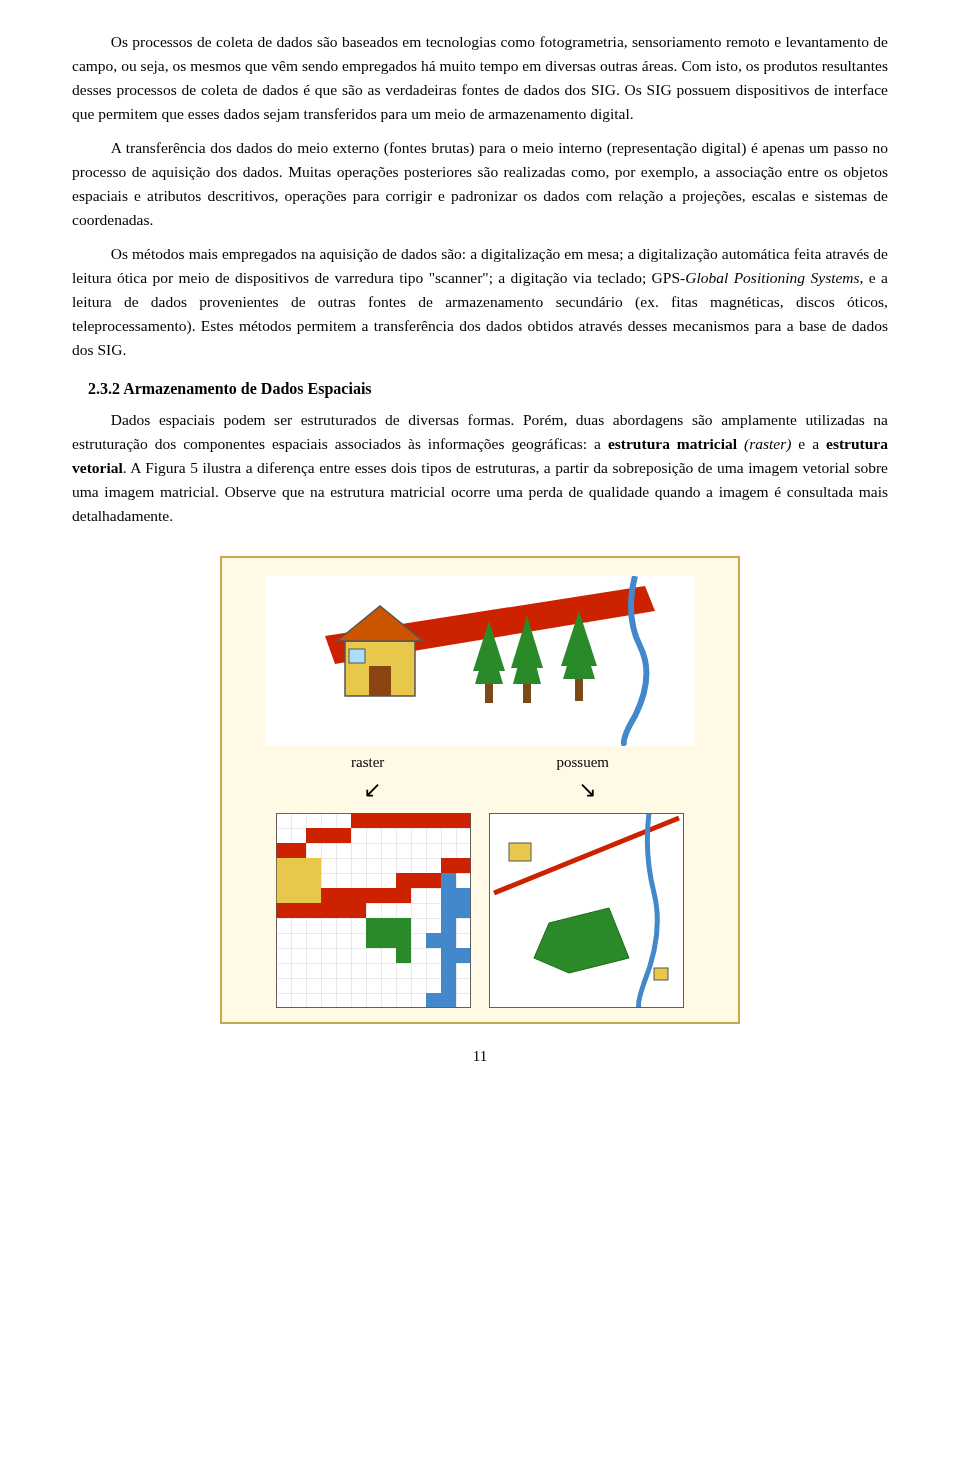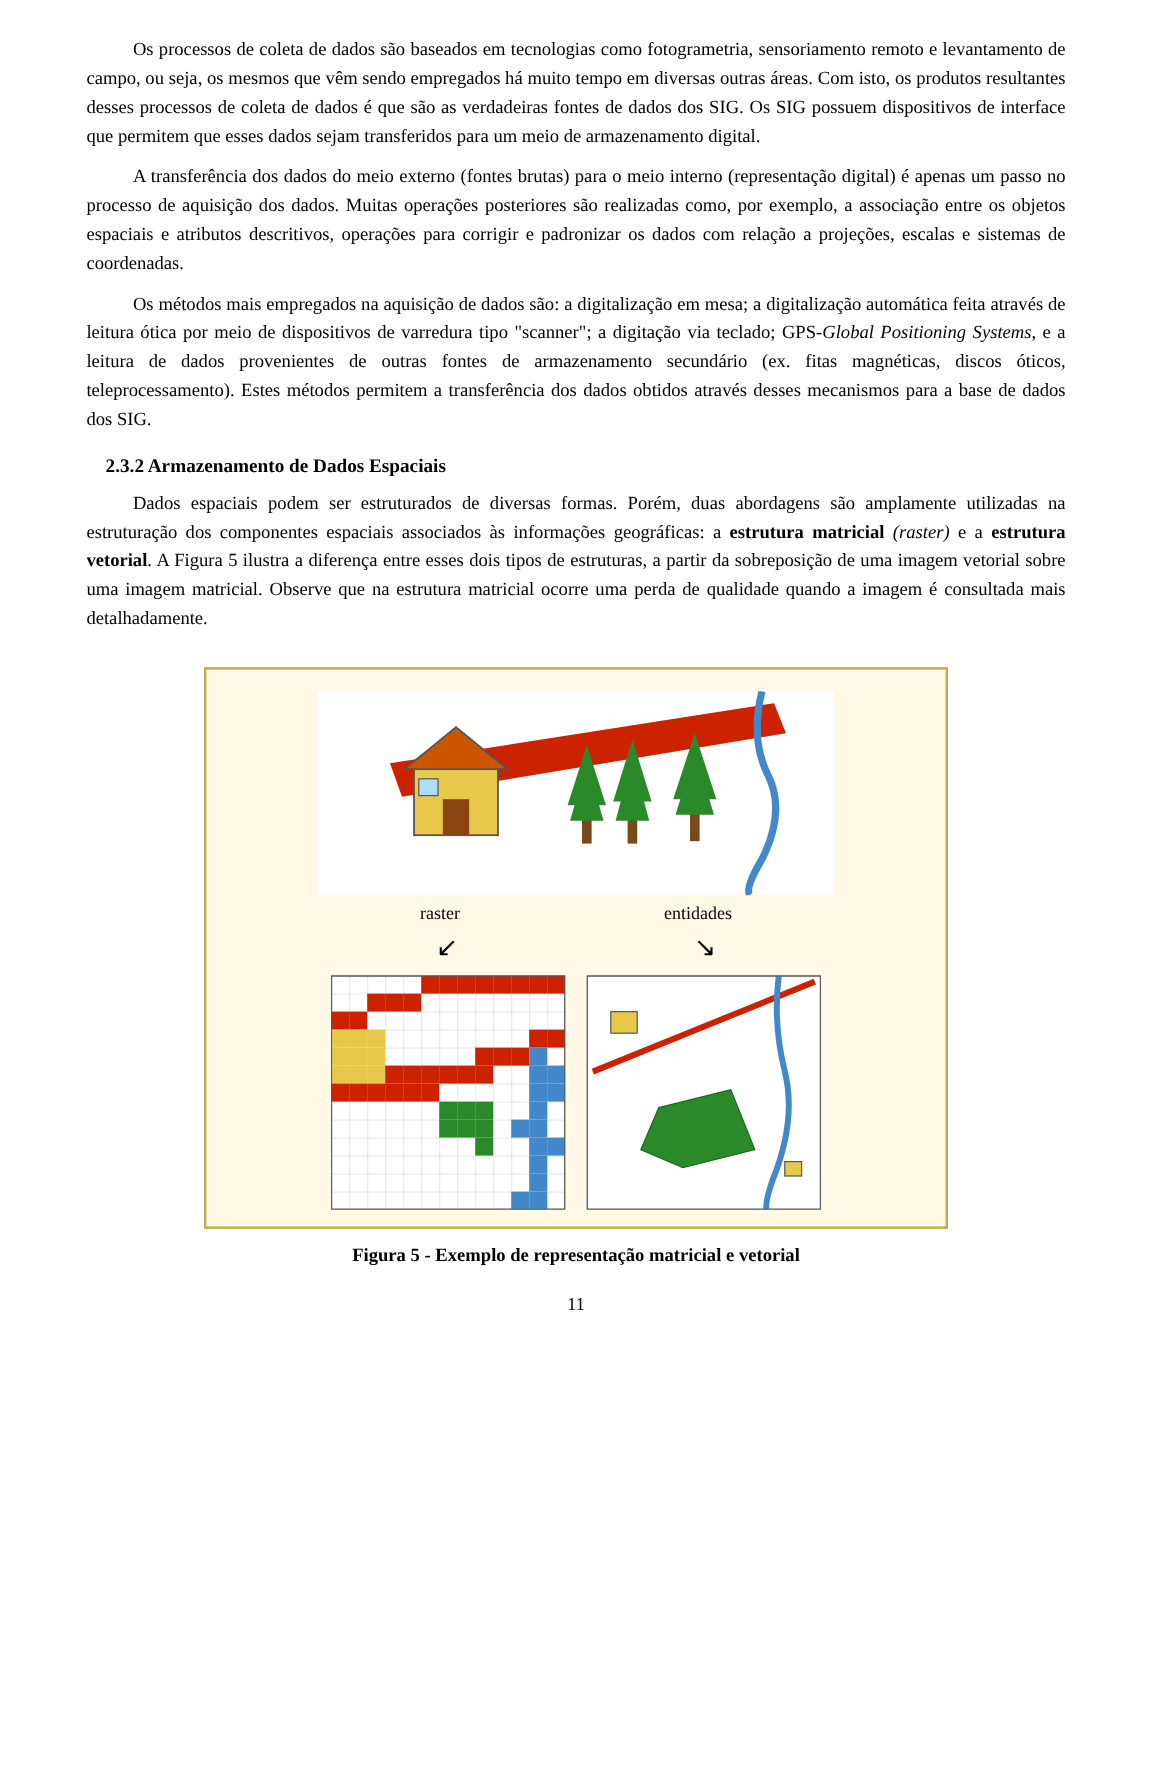--- a/index.html
+++ b/index.html
@@ -32,21 +32,21 @@
       align-items: center;
       margin: 28px 0 12px 0;
     }
     .figure-box {
       border: 2px solid #c8a84b;
       background: #fff9e6;
       padding: 18px 24px 14px 24px;
       display: flex;
       flex-direction: column;
       align-items: center;
-      width: 620px;
+      width: 520px;
     }
     
     .figure-scene {
       display: flex;
       flex-direction: column;
       align-items: center;
       margin-bottom: 4px;
     }
     .labels-row {
       display: flex;
@@ -135,21 +135,21 @@
         <polygon points="314,50 298,103 330,103" fill="#2a8a2a"></polygon>
         <polygon points="314,35 296,90 332,90" fill="#2a8a2a"></polygon>
 
         <path d="M370,0 Q360,40 375,70 Q390,100 370,140 Q355,165 360,170" stroke="#4488cc" stroke-width="6" fill="none"></path>
 
       </svg>
     </div>
 
     <div class="labels-row">
       <span style="font-family:'Times New Roman',serif;font-size:15px;">raster</span>
-      <span style="font-family:'Times New Roman',serif;font-size:15px;">entidades</span>
+      <span style="font-family:'Times New Roman',serif;font-size:15px;">possuem</span>
     </div>
 
     <div class="arrows-row">
       <span style="font-size:22px;">↙</span>
       <span style="font-size:22px;">↘</span>
     </div>
 
     <div class="figure-bottom">
 
       <svg width="195" height="195" viewBox="0 0 195 195">
@@ -242,16 +242,15 @@
         <path d="M160,0 Q155,40 165,80 Q175,120 155,170 Q148,190 150,195" stroke="#4488cc" stroke-width="5" fill="none"></path>
 
         <rect x="165" y="155" width="14" height="12" fill="#e8c84a" stroke="#555" stroke-width="1"></rect>
 
         <rect x="0" y="0" width="195" height="195" fill="none" stroke="#555" stroke-width="1.5"></rect>
       </svg>
 
     </div>
   </div>
 
-  <div class="figure-caption">Figura 5 - Exemplo de representação matricial e vetorial</div>
 </div>
 
 <div class="page-number">11</div>
 
 </body></html>

